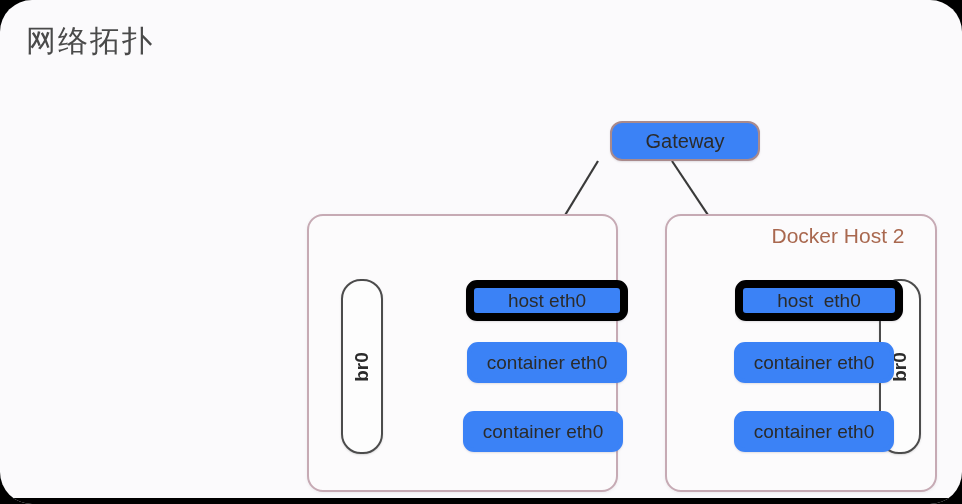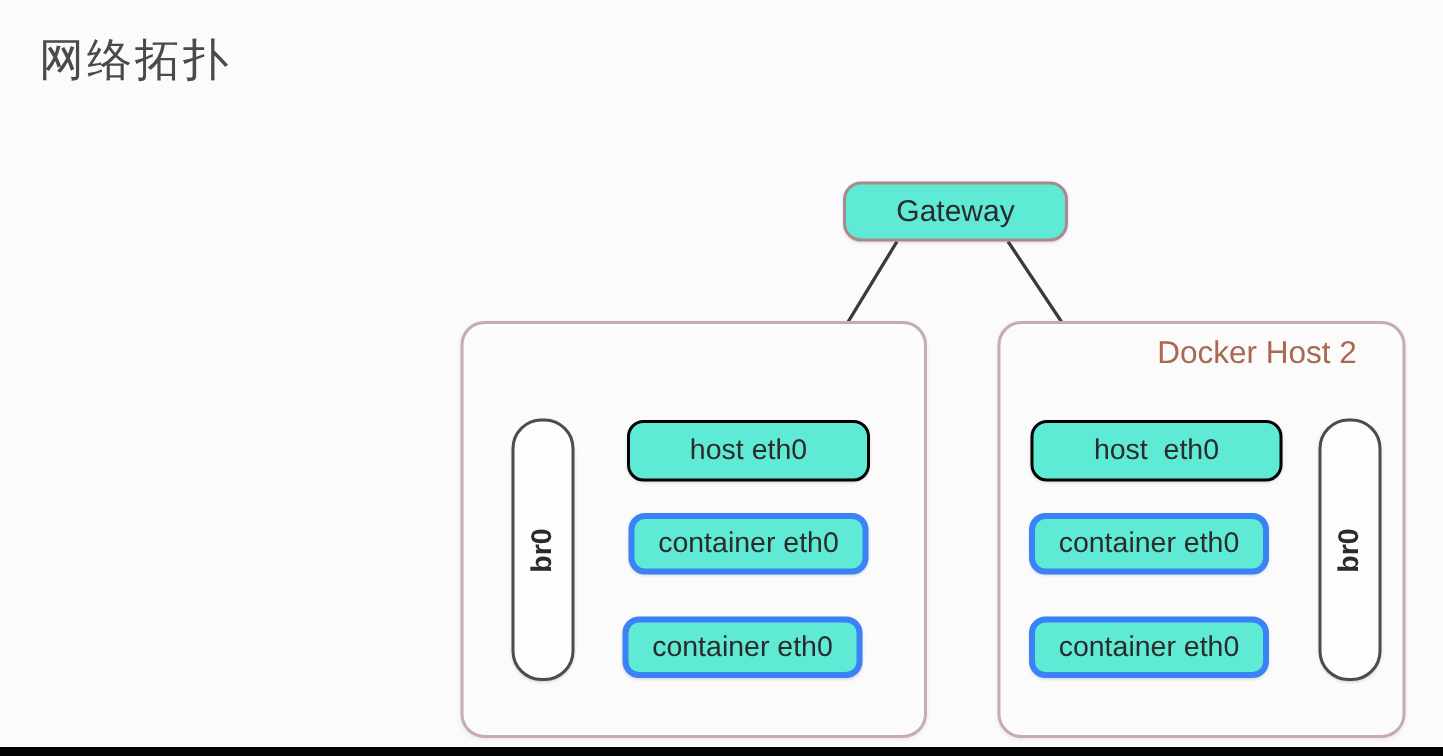--- a/index.html
+++ b/index.html
@@ -7,20 +7,21 @@
     padding: 0;
     background: #000;
   }
   #screen {
     position: relative;
     width: 962px;
     height: 504px;
     background: #fbfafc;
     overflow: hidden;
     font-family: "Liberation Sans", sans-serif;
+    border-radius: 32px;
   }
   
   .letterbox {
     position: absolute;
     left: 0;
     bottom: 0;
     width: 962px;
     height: 6px;
     background: #000000;
   }
@@ -45,26 +46,27 @@
     height: 504px;
     pointer-events: none;
   }
   
   .node {
     position: absolute;
     box-sizing: border-box;
     display: flex;
     align-items: center;
     justify-content: center;
-    background: #5eead4;
+    background: #3b82f6;
     border-radius: 11px;
     font-size: 19px;
     color: #2b2b2b;
     white-space: pre;
     box-shadow: 0 1px 2px rgba(120,110,125,0.20);
+    margin-left: 48px;
   }
   .node-gateway {
     left: 562px;
     top: 121px;
     width: 150px;
     height: 40px;
     border: 2px solid #a98a8c;
     border-radius: 12px;
     font-size: 20px;
   }
@@ -112,21 +114,21 @@
     transform: translate(-50%,-50%) rotate(-90deg);
     font-size: 19px;
     color: #2b2b2b;
     white-space: pre;
     font-weight: 600;
   }
 
   
   .node-host-eth {
     height: 41px;
-    border: 2px solid #000000;
+    border: 8px solid #000000;
   }
   #host1-eth0 { left: 418px; top: 280px; width: 162px; }
   #host2-eth0 { left: 687px; top: 280px; width: 168px; }
 
   
   .node-container-eth {
     height: 41px;
     border: 4px solid #3b82f6;
     width: 160px;
   }

